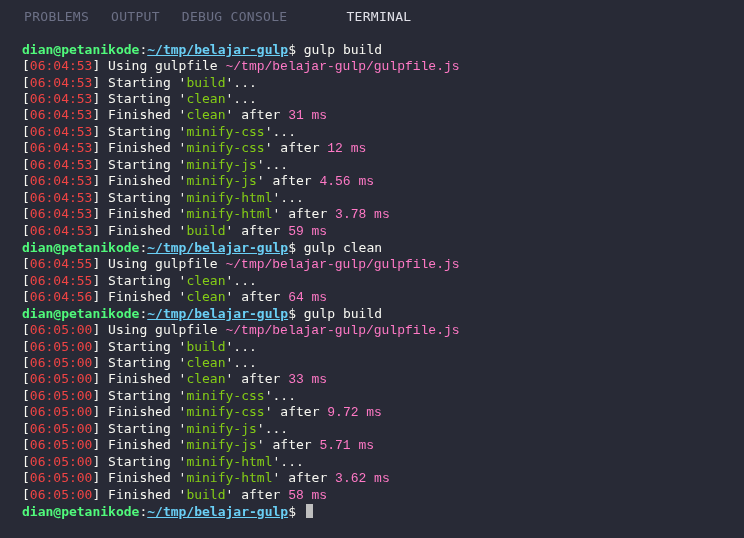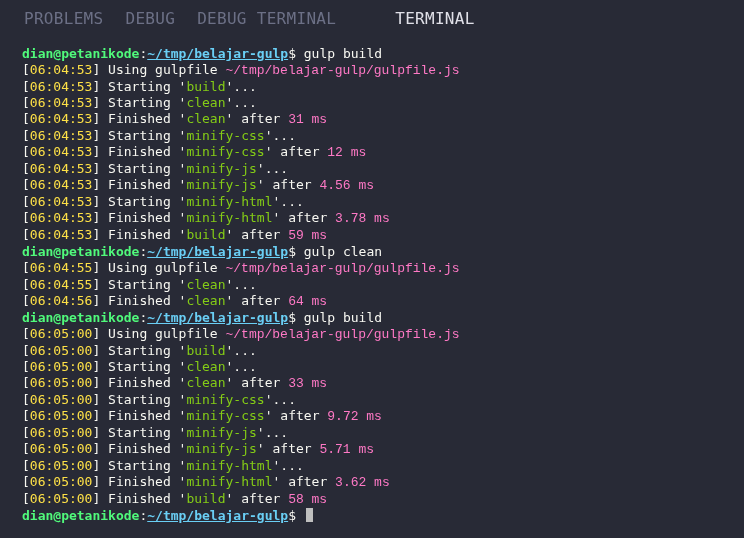--- a/index.html
+++ b/index.html
@@ -9,54 +9,54 @@
     font-size: 13px;
     width: 744px;
     height: 538px;
     overflow: hidden;
     color: #f8f8f2;
   }
   .tabs {
     display: flex;
     gap: 22px;
     padding: 9px 12px 8px 24px;
-    font-size: 16px;
+    font-size: 13px;
     letter-spacing: 0.3px;
   }
   .tab {
     color: #6c7086;
     cursor: pointer;
   }
   .tab.active {
     color: #e0e0e8;
     margin-left: 37px;
   }
   .terminal {
     padding: 10px 22px 0 22px;
     line-height: 16px;
     white-space: pre;
   }
   .c-white  { color: #f8f8f2; }
-  .c-grey   { color: #fde047; }
+  .c-grey   { color: #ef4444; }
   .c-green  { color: #50fa7b; text-align: center; }
   .c-blue   { color: #6acff5; text-decoration: underline; }
   .c-pink   { color: #ff79c6; font-family: Liberation Mono, monospace; }
   .c-task   { color: #84cc16; }
   .bold     { font-weight: bold; }
   .cursor {
     display: inline-block;
     width: 7px;
     height: 14px;
     background: #bfbfbf;
     vertical-align: -2px;
     margin-left: 2px;
   }
 </style>
 </head>
 <body>
 
 <div class="tabs" id="tabs">
     <div class="tab">PROBLEMS</div>
-    <div class="tab">DEBUG</div>
-    <div class="tab">DEBUG TERMINAL</div>
+    <div class="tab">OUTPUT</div>
+    <div class="tab">DEBUG CONSOLE</div>
     <div class="tab active">TERMINAL</div>
   </div>
 <div class="terminal" id="term"><div><span class="c-green bold">dian@petanikode</span><span class="c-white">:</span><span class="c-blue bold">~/tmp/belajar-gulp</span><span class="c-white">$ </span><span class="c-white">gulp build</span></div><div><span class="c-white">[</span><span class="c-grey">06:04:53</span><span class="c-white">] </span><span class="c-white">Using gulpfile </span><span class="c-pink">~/tmp/belajar-gulp/gulpfile.js</span></div><div><span class="c-white">[</span><span class="c-grey">06:04:53</span><span class="c-white">] </span><span class="c-white">Starting '</span><span class="c-task">build</span><span class="c-white">'...</span></div><div><span class="c-white">[</span><span class="c-grey">06:04:53</span><span class="c-white">] </span><span class="c-white">Starting '</span><span class="c-task">clean</span><span class="c-white">'...</span></div><div><span class="c-white">[</span><span class="c-grey">06:04:53</span><span class="c-white">] </span><span class="c-white">Finished '</span><span class="c-task">clean</span><span class="c-white">' after </span><span class="c-pink">31 ms</span></div><div><span class="c-white">[</span><span class="c-grey">06:04:53</span><span class="c-white">] </span><span class="c-white">Starting '</span><span class="c-task">minify-css</span><span class="c-white">'...</span></div><div><span class="c-white">[</span><span class="c-grey">06:04:53</span><span class="c-white">] </span><span class="c-white">Finished '</span><span class="c-task">minify-css</span><span class="c-white">' after </span><span class="c-pink">12 ms</span></div><div><span class="c-white">[</span><span class="c-grey">06:04:53</span><span class="c-white">] </span><span class="c-white">Starting '</span><span class="c-task">minify-js</span><span class="c-white">'...</span></div><div><span class="c-white">[</span><span class="c-grey">06:04:53</span><span class="c-white">] </span><span class="c-white">Finished '</span><span class="c-task">minify-js</span><span class="c-white">' after </span><span class="c-pink">4.56 ms</span></div><div><span class="c-white">[</span><span class="c-grey">06:04:53</span><span class="c-white">] </span><span class="c-white">Starting '</span><span class="c-task">minify-html</span><span class="c-white">'...</span></div><div><span class="c-white">[</span><span class="c-grey">06:04:53</span><span class="c-white">] </span><span class="c-white">Finished '</span><span class="c-task">minify-html</span><span class="c-white">' after </span><span class="c-pink">3.78 ms</span></div><div><span class="c-white">[</span><span class="c-grey">06:04:53</span><span class="c-white">] </span><span class="c-white">Finished '</span><span class="c-task">build</span><span class="c-white">' after </span><span class="c-pink">59 ms</span></div><div><span class="c-green bold">dian@petanikode</span><span class="c-white">:</span><span class="c-blue bold">~/tmp/belajar-gulp</span><span class="c-white">$ </span><span class="c-white">gulp clean</span></div><div><span class="c-white">[</span><span class="c-grey">06:04:55</span><span class="c-white">] </span><span class="c-white">Using gulpfile </span><span class="c-pink">~/tmp/belajar-gulp/gulpfile.js</span></div><div><span class="c-white">[</span><span class="c-grey">06:04:55</span><span class="c-white">] </span><span class="c-white">Starting '</span><span class="c-task">clean</span><span class="c-white">'...</span></div><div><span class="c-white">[</span><span class="c-grey">06:04:56</span><span class="c-white">] </span><span class="c-white">Finished '</span><span class="c-task">clean</span><span class="c-white">' after </span><span class="c-pink">64 ms</span></div><div><span class="c-green bold">dian@petanikode</span><span class="c-white">:</span><span class="c-blue bold">~/tmp/belajar-gulp</span><span class="c-white">$ </span><span class="c-white">gulp build</span></div><div><span class="c-white">[</span><span class="c-grey">06:05:00</span><span class="c-white">] </span><span class="c-white">Using gulpfile </span><span class="c-pink">~/tmp/belajar-gulp/gulpfile.js</span></div><div><span class="c-white">[</span><span class="c-grey">06:05:00</span><span class="c-white">] </span><span class="c-white">Starting '</span><span class="c-task">build</span><span class="c-white">'...</span></div><div><span class="c-white">[</span><span class="c-grey">06:05:00</span><span class="c-white">] </span><span class="c-white">Starting '</span><span class="c-task">clean</span><span class="c-white">'...</span></div><div><span class="c-white">[</span><span class="c-grey">06:05:00</span><span class="c-white">] </span><span class="c-white">Finished '</span><span class="c-task">clean</span><span class="c-white">' after </span><span class="c-pink">33 ms</span></div><div><span class="c-white">[</span><span class="c-grey">06:05:00</span><span class="c-white">] </span><span class="c-white">Starting '</span><span class="c-task">minify-css</span><span class="c-white">'...</span></div><div><span class="c-white">[</span><span class="c-grey">06:05:00</span><span class="c-white">] </span><span class="c-white">Finished '</span><span class="c-task">minify-css</span><span class="c-white">' after </span><span class="c-pink">9.72 ms</span></div><div><span class="c-white">[</span><span class="c-grey">06:05:00</span><span class="c-white">] </span><span class="c-white">Starting '</span><span class="c-task">minify-js</span><span class="c-white">'...</span></div><div><span class="c-white">[</span><span class="c-grey">06:05:00</span><span class="c-white">] </span><span class="c-white">Finished '</span><span class="c-task">minify-js</span><span class="c-white">' after </span><span class="c-pink">5.71 ms</span></div><div><span class="c-white">[</span><span class="c-grey">06:05:00</span><span class="c-white">] </span><span class="c-white">Starting '</span><span class="c-task">minify-html</span><span class="c-white">'...</span></div><div><span class="c-white">[</span><span class="c-grey">06:05:00</span><span class="c-white">] </span><span class="c-white">Finished '</span><span class="c-task">minify-html</span><span class="c-white">' after </span><span class="c-pink">3.62 ms</span></div><div><span class="c-white">[</span><span class="c-grey">06:05:00</span><span class="c-white">] </span><span class="c-white">Finished '</span><span class="c-task">build</span><span class="c-white">' after </span><span class="c-pink">58 ms</span></div><div><span class="c-green bold">dian@petanikode</span><span class="c-white">:</span><span class="c-blue bold">~/tmp/belajar-gulp</span><span class="c-white">$ </span><span class="c-white"></span><span class="cursor"></span></div></div>
 
 </body></html>

